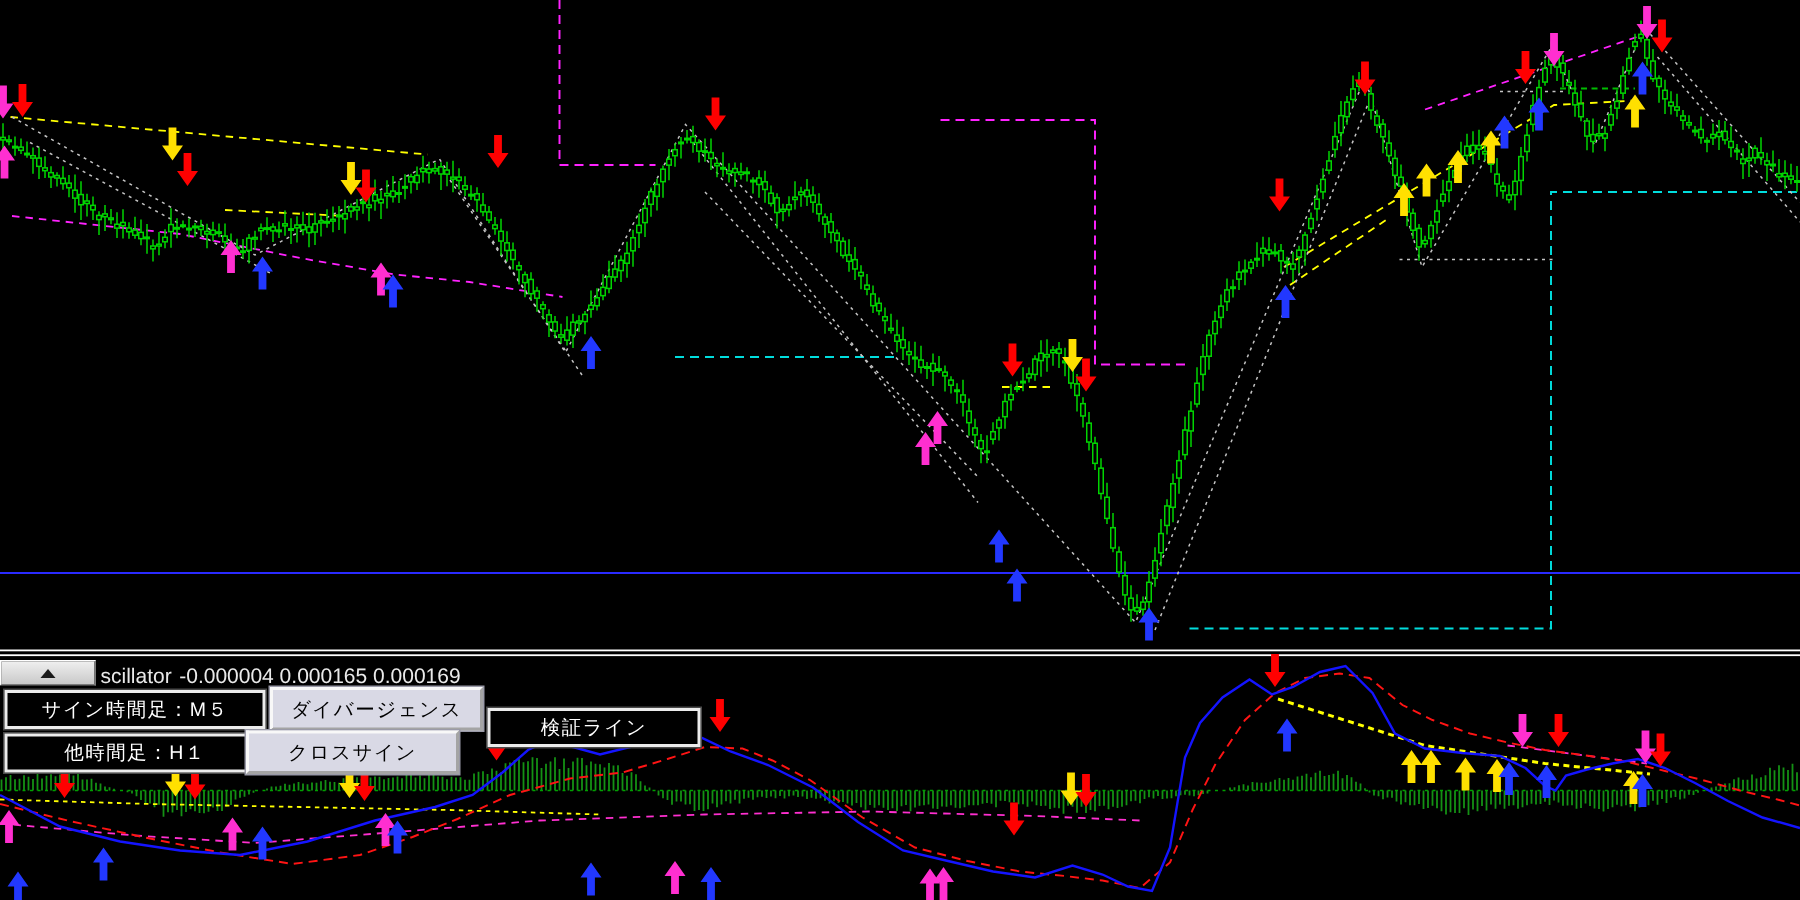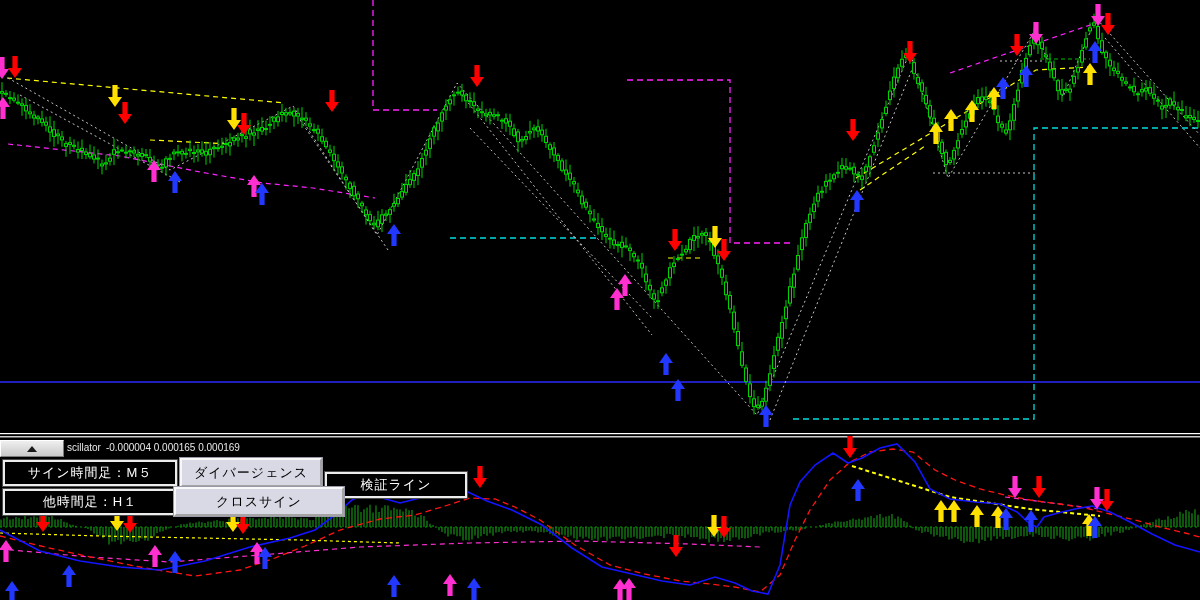--- a/index.html
+++ b/index.html
@@ -8,21 +8,21 @@
   #chart{position:absolute;left:0;top:0;}
   #title-bar{position:absolute;left:3px;top:2px;color:#fff;font-size:11px;
              letter-spacing:.2px;white-space:nowrap;}
   #title-bar .ohlc{margin-left:9px;}
   #collapse-btn{position:absolute;left:0;top:440px;width:64px;height:17px;
       background:linear-gradient(#efefef,#c9c9c9);border:1px solid #7a7a7a;
       border-top-color:#fff;border-left-color:#fff;box-sizing:border-box;
       display:flex;align-items:center;justify-content:center;cursor:pointer;}
   #collapse-btn .tri{width:0;height:0;border-left:5px solid transparent;
       border-right:5px solid transparent;border-bottom:6px solid #1a1a1a;}
-  #ind-label{position:absolute;left:67px;top:442px;color:#e9e9e9;font-size:10px;white-space:nowrap;}
+  #ind-label{position:absolute;left:67px;top:442px;color:#e9e9e9;font-size:14px;white-space:nowrap;}
   #ind-label .vals{margin-left:5px;}
   .btn{position:absolute;box-sizing:border-box;display:flex;align-items:center;
        justify-content:center;font-size:13px;letter-spacing:1px;cursor:pointer;
        white-space:nowrap;}
   .btn-dark{background:#000;color:#fff;border:2px solid #ececec;box-shadow:0 0 0 1px #4a4a4a;}
   .btn-light{background:#d9d9e5;color:#000;border:2px outset #f8f8f8;box-shadow:0 0 0 1px #9a9aa8;}
 </style>
 </head>
 <body>
 
@@ -458,15 +458,15 @@
 
   <div id="ind-label">
     <span>scillator</span><span class="vals">-0.000004 0.000165 0.000169</span>
   </div>
 
   <div id="buttons-layer">
       <div class="btn btn-dark" style="left: 3px; top: 460px; width: 174px; height: 26px;">サイン時間足：M５</div>
       <div class="btn btn-light" style="left: 180px; top: 458px; width: 142px; height: 29px;">ダイバージェンス</div>
       <div class="btn btn-dark" style="left: 325px; top: 472px; width: 142px; height: 26px;">検証ライン</div>
       <div class="btn btn-dark" style="left: 3px; top: 489px; width: 174px; height: 26px;">他時間足：H１</div>
-      <div class="btn btn-light" style="left: 174px; top: 487px; width: 170px; height: 29px;">クロスサイン</div>
+      <div class="btn btn-light" style="left: 164px; top: 487px; width: 142px; height: 29px;">クロスサイン</div>
     </div>
 </div>
 
 </body></html>

